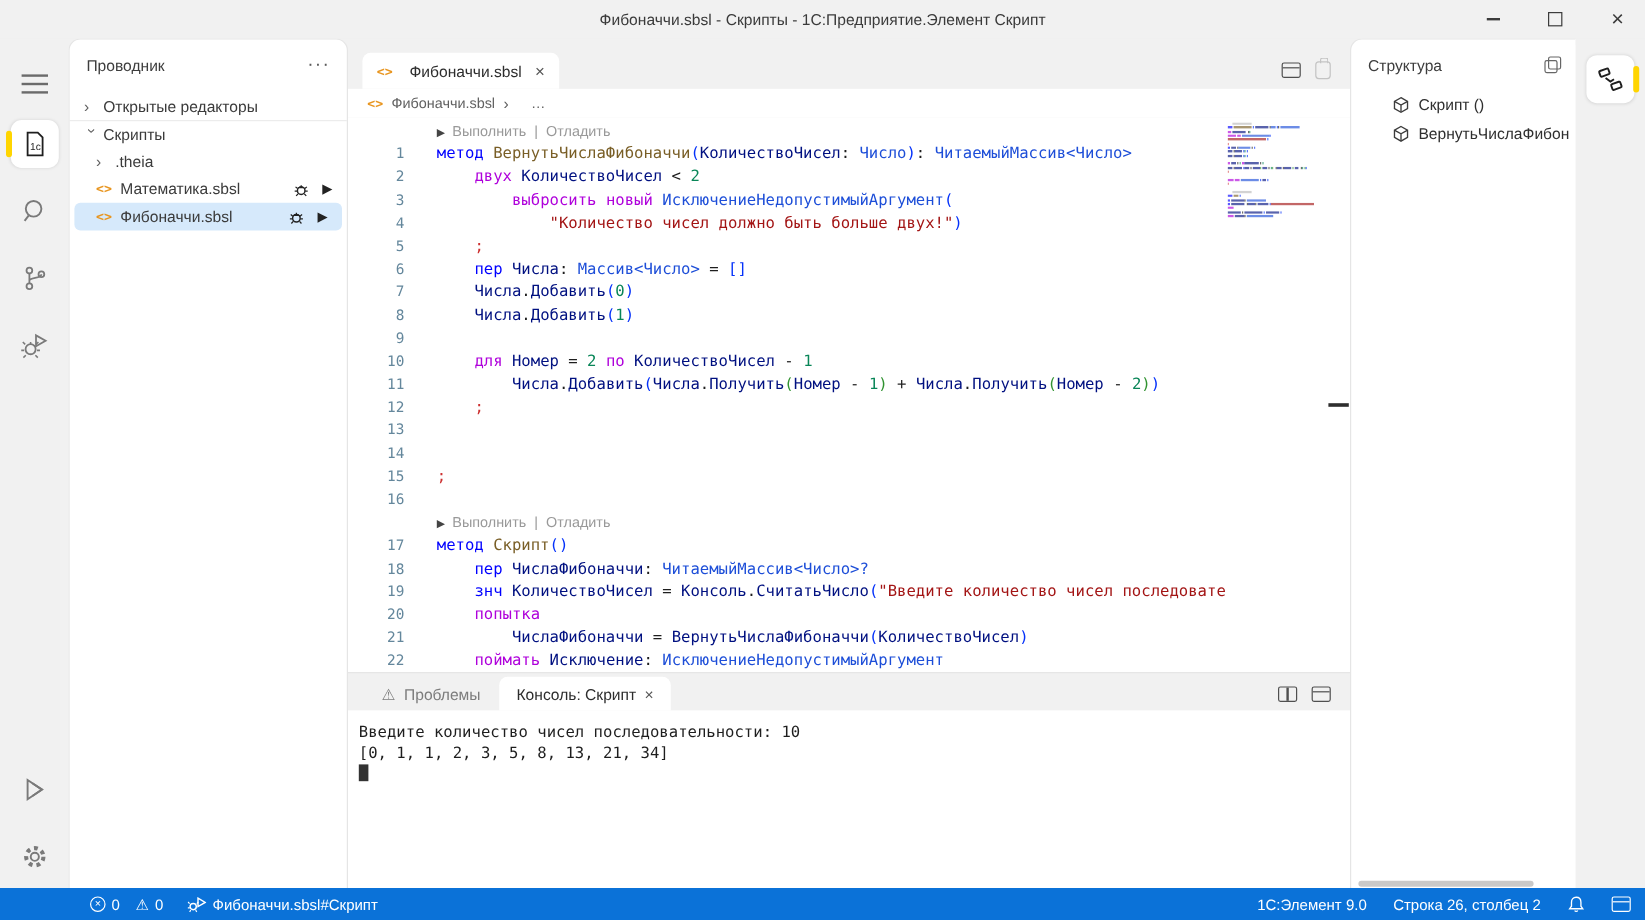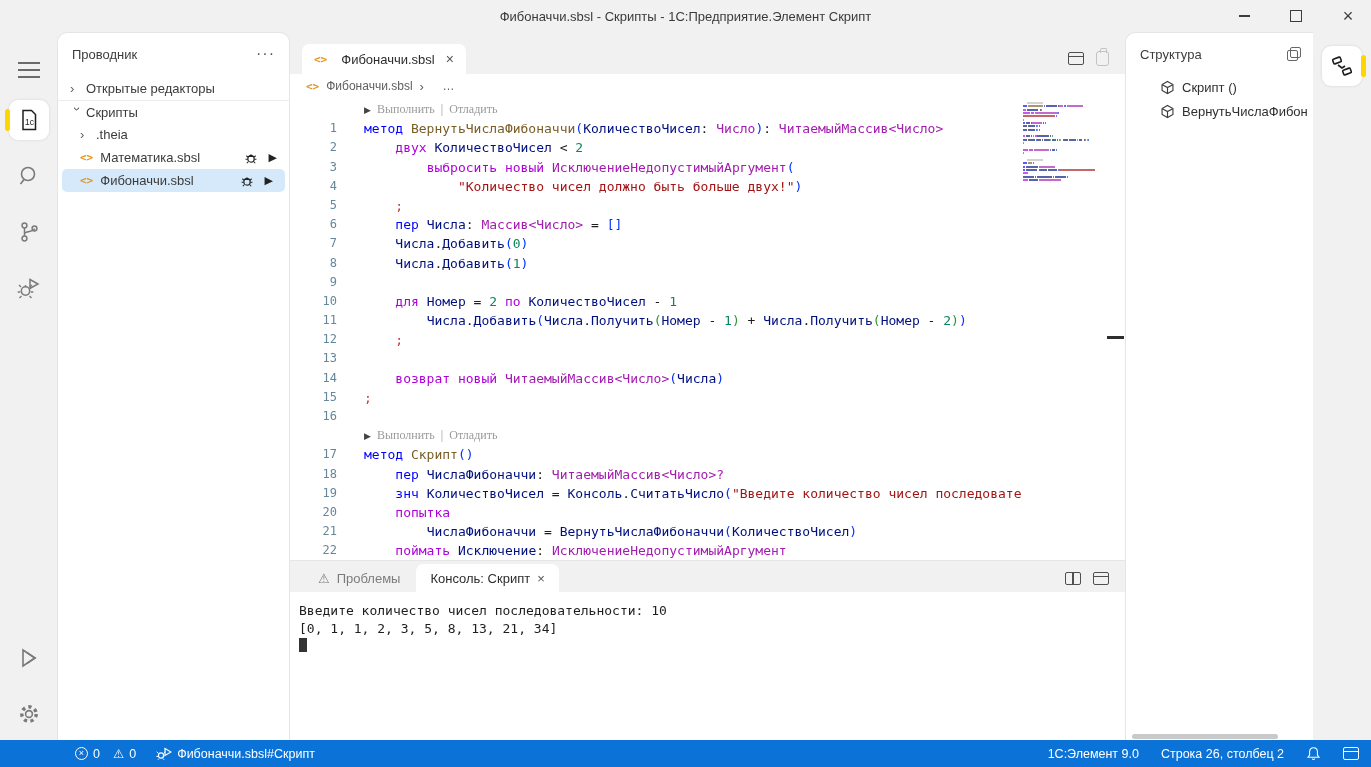--- a/index.html
+++ b/index.html
@@ -63,23 +63,23 @@
 
   .breadcrumb { height:24px; flex:none; background:#fff; display:flex; align-items:center; gap:7px; padding-left:16px; font-size:12px; color:#616161; }
   .breadcrumb .code-glyph { margin-right:0; }
 
   
   .editor { flex:1; min-height:0; background:#fff; position:relative; overflow:hidden; font-family:"DejaVu Sans Mono",monospace; font-size:13px; }
   .code-scroll { position:absolute; inset:2px 104px 0 0; overflow:hidden; }
   .code-line { display:flex; height:19.2px; line-height:19.2px; white-space:pre; }
   .ln { width:47px; flex:none; text-align:right; color:#64879c; font-size:12px; }
   .lc { margin-left:27px; }
-  .lens { font-family:Liberation Serif, serif; font-size:12px; color:#999; }
+  .lens { font-family:Liberation Sans, sans-serif; font-size:12px; color:#999; }
   .lens .runner { color:#444; font-size:9px; margin-right:6px; }
-  .tk-kw{color:#0000ff}.tk-ctrl{color:#af00db}.tk-fn{color:#795e26}.tk-type{color:#a21caf}
+  .tk-kw{color:#0000ff}.tk-ctrl{color:#af00db}.tk-fn{color:#795e26}.tk-type{color:#1d4ed8}
   .tk-var{color:#001080}.tk-num{color:#098658}.tk-str{color:#a31515}.tk-sc{color:#cd3131}
   .tk-b1{color:#0431fa}.tk-b2{color:#319331}.tk-tx{color:#1e1e1e}
   .minimap { position:absolute; top:4px; right:24px; width:78px; overflow:hidden; }
   .mm-line { height:3.35px; white-space:nowrap; overflow:hidden; }
   .mm-bar { display:inline-block; height:2px; background:currentColor; opacity:.65; vertical-align:top; }
   .ruler-mark { position:absolute; right:1px; top:238px; width:17px; height:3px; background:#2e2e2e; }
 
   
   .panel { height:180px; flex:none; display:flex; flex-direction:column; background:#f1f1f1; border-top:1px solid #e6e6e6; }
   .panel-tabbar { height:31px; flex:none; display:flex; align-items:flex-end; padding-left:14px; gap:2px; position:relative; }
@@ -247,21 +247,21 @@
             <div class="code-line"><span class="ln">4</span><span class="lc"><span class="tk-tx">            </span><span class="tk-str">"Количество чисел должно быть больше двух!"</span><span class="tk-b1">)</span></span></div>
             <div class="code-line"><span class="ln">5</span><span class="lc"><span class="tk-tx">    </span><span class="tk-sc">;</span></span></div>
             <div class="code-line"><span class="ln">6</span><span class="lc"><span class="tk-tx">    </span><span class="tk-kw">пер </span><span class="tk-var">Числа</span><span class="tk-tx">: </span><span class="tk-type">Массив&lt;Число&gt;</span><span class="tk-tx"> = </span><span class="tk-b1">[]</span></span></div>
             <div class="code-line"><span class="ln">7</span><span class="lc"><span class="tk-tx">    </span><span class="tk-var">Числа</span><span class="tk-tx">.</span><span class="tk-var">Добавить</span><span class="tk-b1">(</span><span class="tk-num">0</span><span class="tk-b1">)</span></span></div>
             <div class="code-line"><span class="ln">8</span><span class="lc"><span class="tk-tx">    </span><span class="tk-var">Числа</span><span class="tk-tx">.</span><span class="tk-var">Добавить</span><span class="tk-b1">(</span><span class="tk-num">1</span><span class="tk-b1">)</span></span></div>
             <div class="code-line"><span class="ln">9</span><span class="lc"></span></div>
             <div class="code-line"><span class="ln">10</span><span class="lc"><span class="tk-tx">    </span><span class="tk-ctrl">для </span><span class="tk-var">Номер</span><span class="tk-tx"> = </span><span class="tk-num">2</span><span class="tk-ctrl"> по </span><span class="tk-var">КоличествоЧисел</span><span class="tk-tx"> - </span><span class="tk-num">1</span></span></div>
             <div class="code-line"><span class="ln">11</span><span class="lc"><span class="tk-tx">        </span><span class="tk-var">Числа</span><span class="tk-tx">.</span><span class="tk-var">Добавить</span><span class="tk-b1">(</span><span class="tk-var">Числа</span><span class="tk-tx">.</span><span class="tk-var">Получить</span><span class="tk-b2">(</span><span class="tk-var">Номер</span><span class="tk-tx"> - </span><span class="tk-num">1</span><span class="tk-b2">)</span><span class="tk-tx"> + </span><span class="tk-var">Числа</span><span class="tk-tx">.</span><span class="tk-var">Получить</span><span class="tk-b2">(</span><span class="tk-var">Номер</span><span class="tk-tx"> - </span><span class="tk-num">2</span><span class="tk-b2">)</span><span class="tk-b1">)</span></span></div>
             <div class="code-line"><span class="ln">12</span><span class="lc"><span class="tk-tx">    </span><span class="tk-sc">;</span></span></div>
             <div class="code-line"><span class="ln">13</span><span class="lc"></span></div>
-            <div class="code-line"><span class="ln">14</span><span class="lc"><span class="tk-tx">    </span><span class="tk-ctrl">возврат </span><span class="tk-ctrl">новый </span><span class="tk-type">ЧитаемыйМассив&lt;Число&gt;</span><span class="tk-b1">(</span><span class="tk-var">Числа</span><span class="tk-b1">)</span></span></div>
+            <div class="code-line"><span class="ln">14</span></div>
             <div class="code-line"><span class="ln">15</span><span class="lc"><span class="tk-sc">;</span></span></div>
             <div class="code-line"><span class="ln">16</span><span class="lc"></span></div>
             <div class="code-line"><span class="ln"></span><span class="lc lens"><span class="runner">▶</span><span>Выполнить</span>  |  <span>Отладить</span></span></div>
             <div class="code-line"><span class="ln">17</span><span class="lc"><span class="tk-kw">метод </span><span class="tk-fn">Скрипт</span><span class="tk-b1">()</span></span></div>
             <div class="code-line"><span class="ln">18</span><span class="lc"><span class="tk-tx">    </span><span class="tk-kw">пер </span><span class="tk-var">ЧислаФибоначчи</span><span class="tk-tx">: </span><span class="tk-type">ЧитаемыйМассив&lt;Число&gt;?</span></span></div>
             <div class="code-line"><span class="ln">19</span><span class="lc"><span class="tk-tx">    </span><span class="tk-kw">знч </span><span class="tk-var">КоличествоЧисел</span><span class="tk-tx"> = </span><span class="tk-var">Консоль</span><span class="tk-tx">.</span><span class="tk-var">СчитатьЧисло</span><span class="tk-b1">(</span><span class="tk-str">"Введите количество чисел последовательности: "</span></span></div>
             <div class="code-line"><span class="ln">20</span><span class="lc"><span class="tk-tx">    </span><span class="tk-ctrl">попытка</span></span></div>
             <div class="code-line"><span class="ln">21</span><span class="lc"><span class="tk-tx">        </span><span class="tk-var">ЧислаФибоначчи</span><span class="tk-tx"> = </span><span class="tk-var">ВернутьЧислаФибоначчи</span><span class="tk-b1">(</span><span class="tk-var">КоличествоЧисел</span><span class="tk-b1">)</span></span></div>
             <div class="code-line"><span class="ln">22</span><span class="lc"><span class="tk-tx">    </span><span class="tk-ctrl">поймать </span><span class="tk-var">Исключение</span><span class="tk-tx">: </span><span class="tk-type">ИсключениеНедопустимыйАргумент</span></span></div>
           </div>

